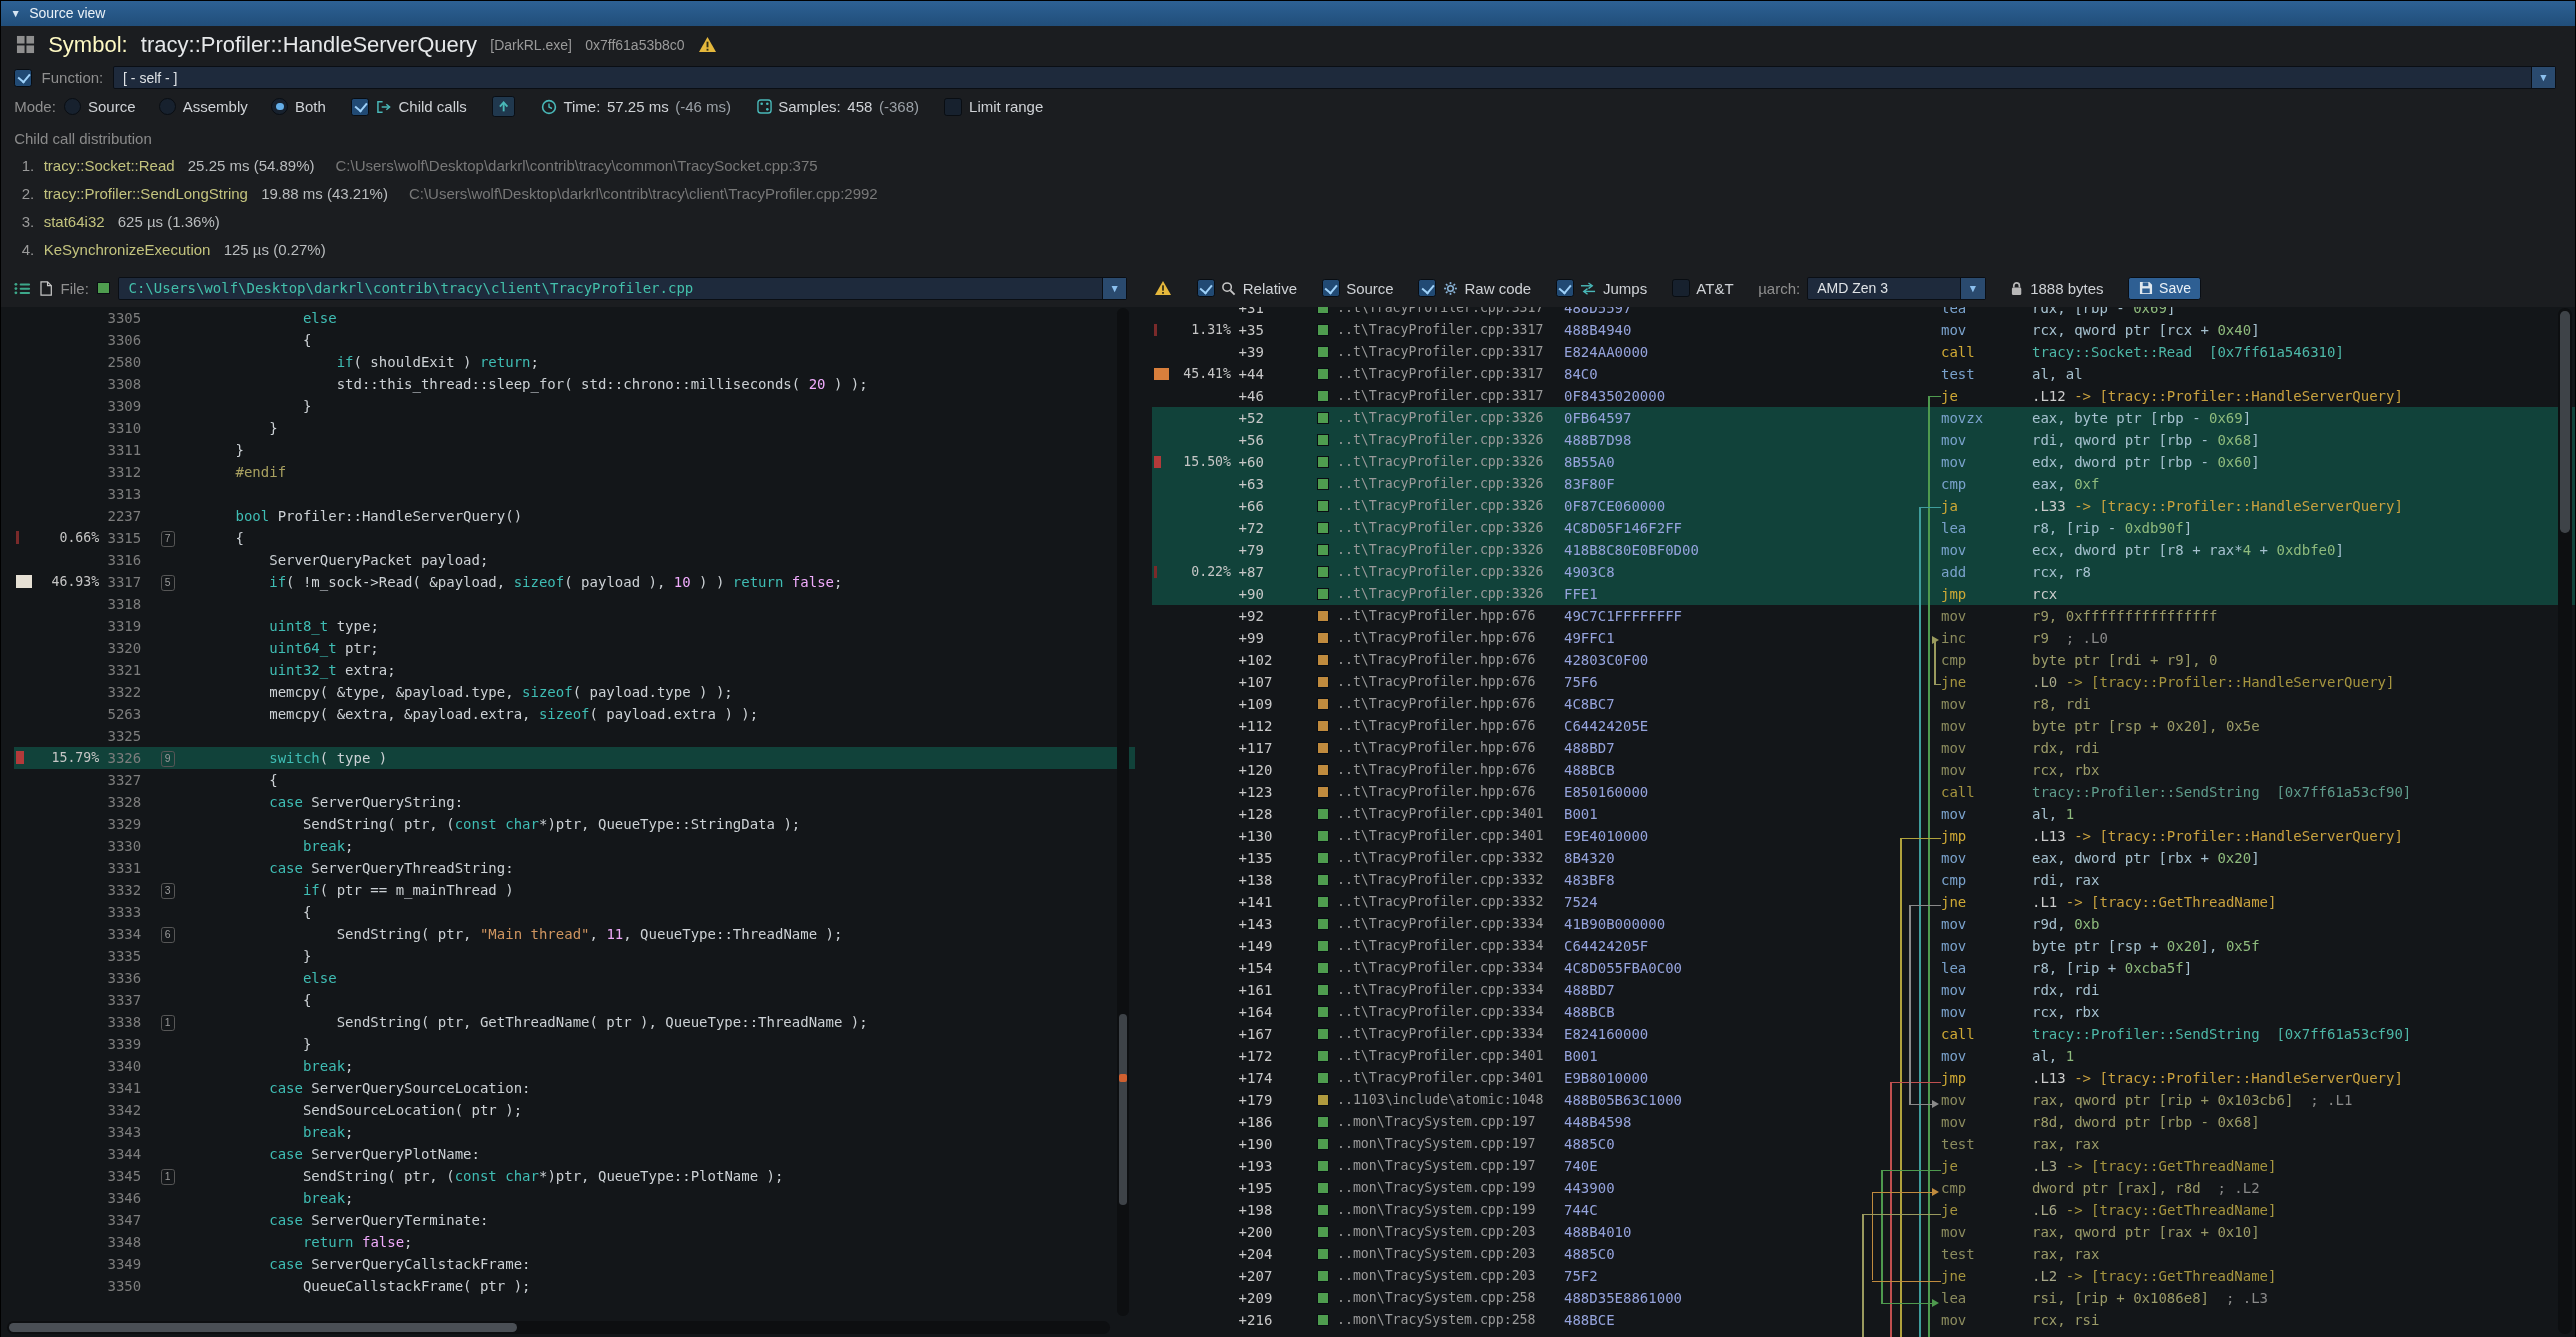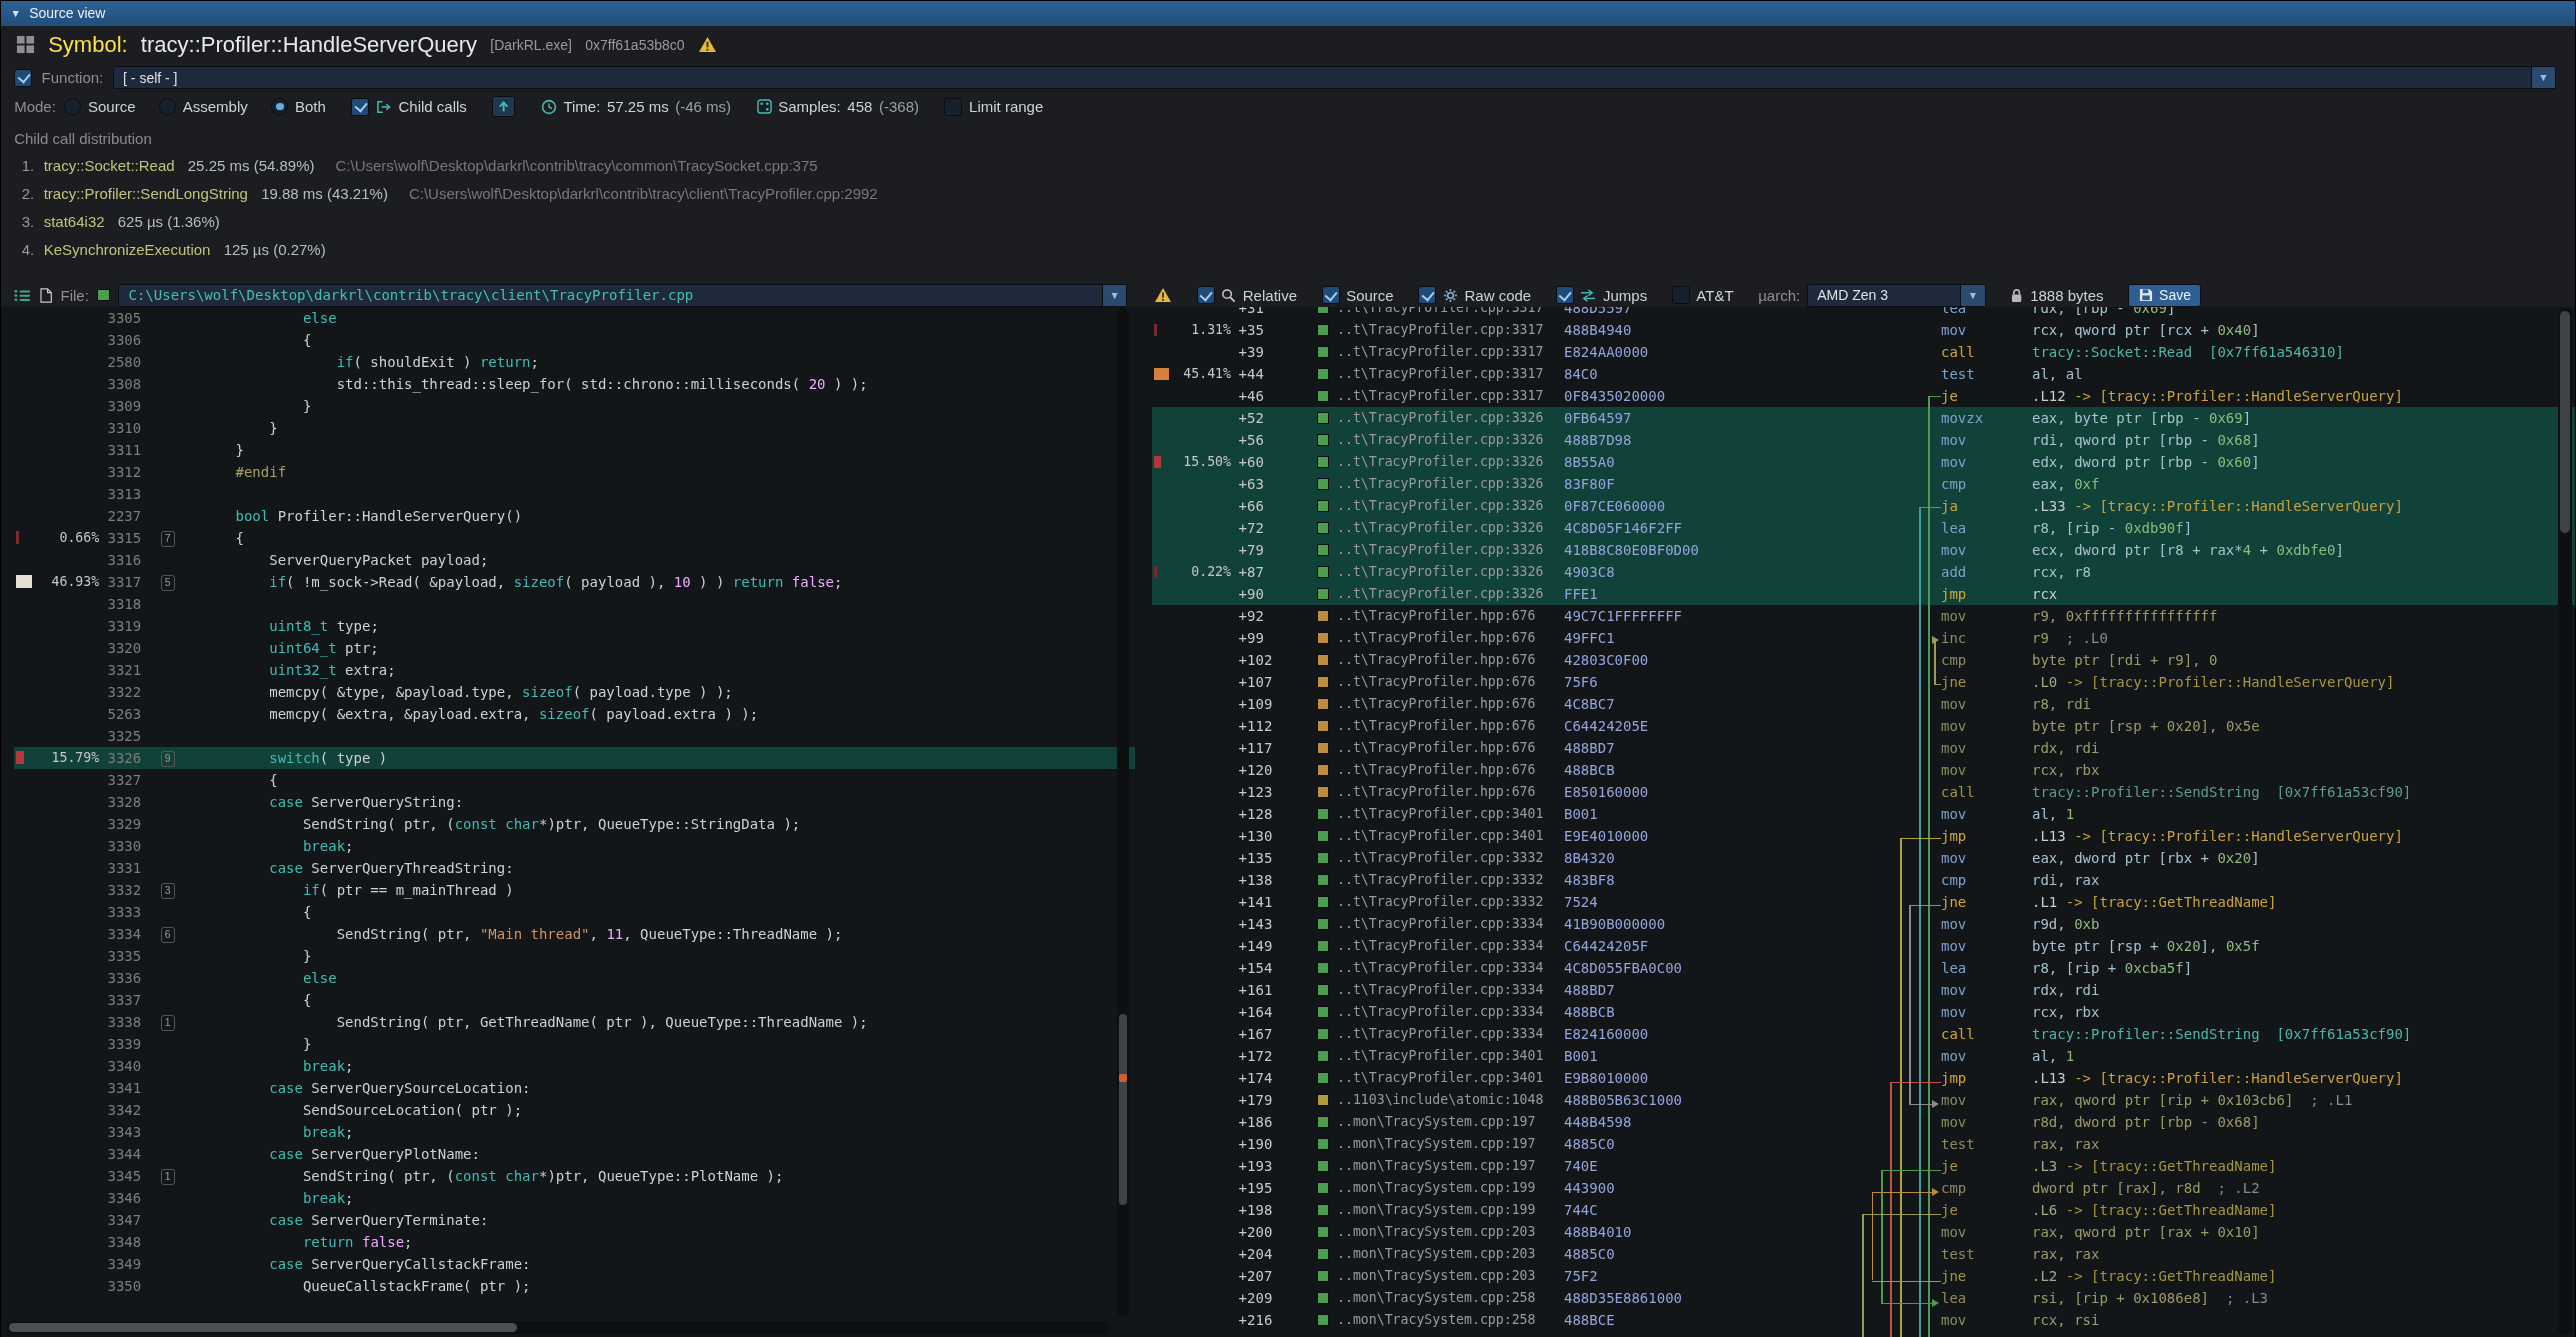--- a/index.html
+++ b/index.html
@@ -7,21 +7,21 @@
   body{background:#0e1012;font-family:"Liberation Sans",sans-serif;color:#cfd2d6;position:relative}
   .window{position:absolute;inset:0;background:#1b1d20;border:0.9px solid #000;display:flex;flex-direction:column}
 
   
   .titlebar{height:24.6px;background:linear-gradient(#2d6194,#214e7a);display:flex;align-items:center;gap:8.5px;padding:0 9.4px;flex:none}
   .titlebar .tri{font-size:10.4px;color:#d7e5f2}
   .titlebar .ttl{font-size:14px;color:#eaf1f7}
 
   
   .symbolrow{height:38px;display:flex;align-items:center;gap:13.2px;padding:0 15px;flex:none}
-  .sym-label{font-size:22px;color:#fde047}
+  .sym-label{font-size:22px;color:#fef9c3}
   .sym-name{font-size:22px;color:#e6e8ea}
   .sym-mod,.sym-addr{font-size:14px;color:#9a9a9a}
 
   
   .funcrow{height:28px;display:flex;align-items:center;gap:9.4px;padding:0 13.2px;flex:none}
   .lbl{color:#8f8f8f;font-size:15px}
   .combo{background:#1e2a3c;border:0.9px solid #0a0e14;border-radius:1.9px;height:23px;display:flex;align-items:center;position:relative}
   .combo .cval{padding:0 9.4px;font-size:14px;color:#dfe3e6;white-space:nowrap}
   .combo .carw{margin-left:auto;width:24.6px;height:100%;background:#2a4a6e;display:flex;align-items:center;justify-content:center;color:#8cc0ee;font-size:10.4px;border-left:0.9px solid #0a0e14}
   .func-combo{flex:1;margin-right:5.7px}
@@ -42,21 +42,21 @@
   
   .childsec{height:155px;padding:5.7px 13.2px 0 13.2px;flex:none;overflow:hidden}
   .child-title{color:#8a8a8a;font-size:15px;height:24.6px;line-height:23px}
   .child-item{height:28px;line-height:28px;font-size:15px;white-space:nowrap;padding-left:7.6px}
   .ci-idx{color:#9a9a9a;margin-right:9.4px}
   .ci-name{color:#c3c37e}
   .ci-time{color:#b9bcbe;margin-left:13.2px}
   .ci-path{color:#787878;margin-left:21px}
 
   
-  .barsrow{height:30px;display:flex;align-items:flex-end;flex:none}
+  .barsrow{height:30px;display:flex;align-items:flex-start;flex:none}
   .filebar{width:1134px;display:flex;align-items:center;gap:8.5px;padding:0 7.6px 0 13.2px;flex:none}
   .file-combo{flex:1}
   .file-combo .cval{color:#43c0ab;font-family:"DejaVu Sans Mono",monospace;font-size:14px}
   .sqicon{width:12.3px;height:12.3px;background:#4f9d4f;border:0.9px solid #0a0e14;flex:none}
   .asmhdr{flex:1;display:flex;align-items:center;gap:24.6px;padding:0 19px;font-size:15px}
   .hgrp{display:flex;align-items:center;gap:6.6px;white-space:nowrap}
   .uarch-combo{width:179px}
   .savebtn{background:#2e5f93;border:0.9px solid #0a0e14;border-radius:2.8px;height:23px;display:flex;align-items:center;gap:6.6px;padding:0 9.4px;color:#eaf1f7;font-size:14px}
 
   

